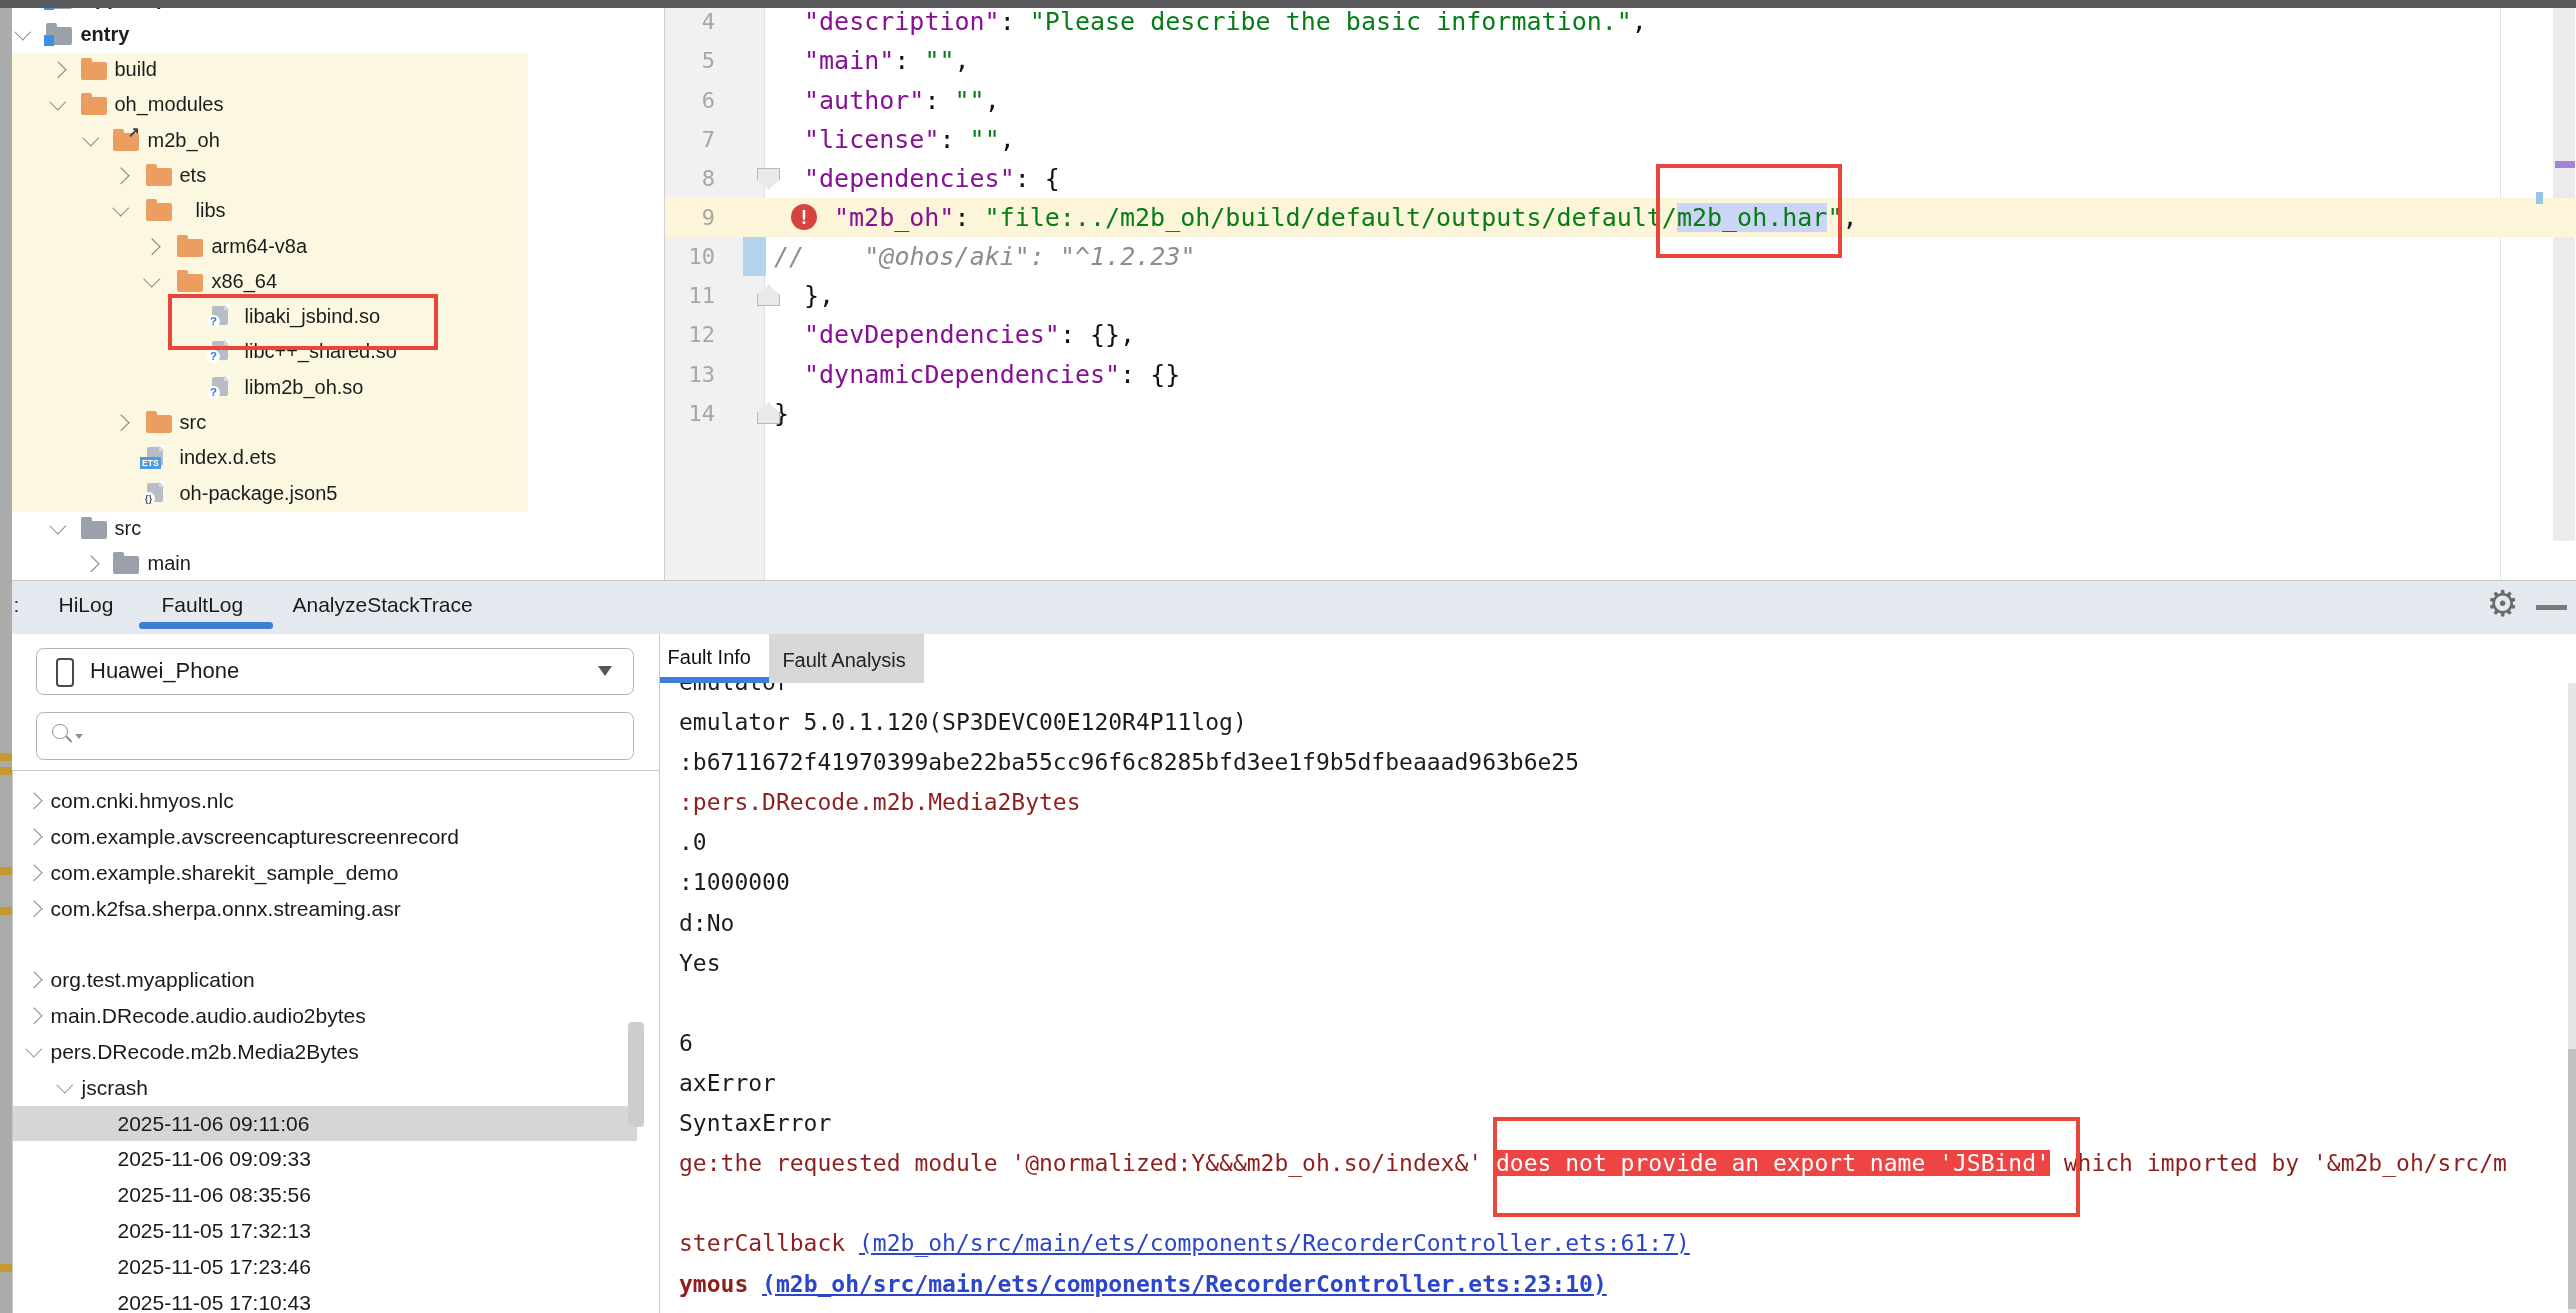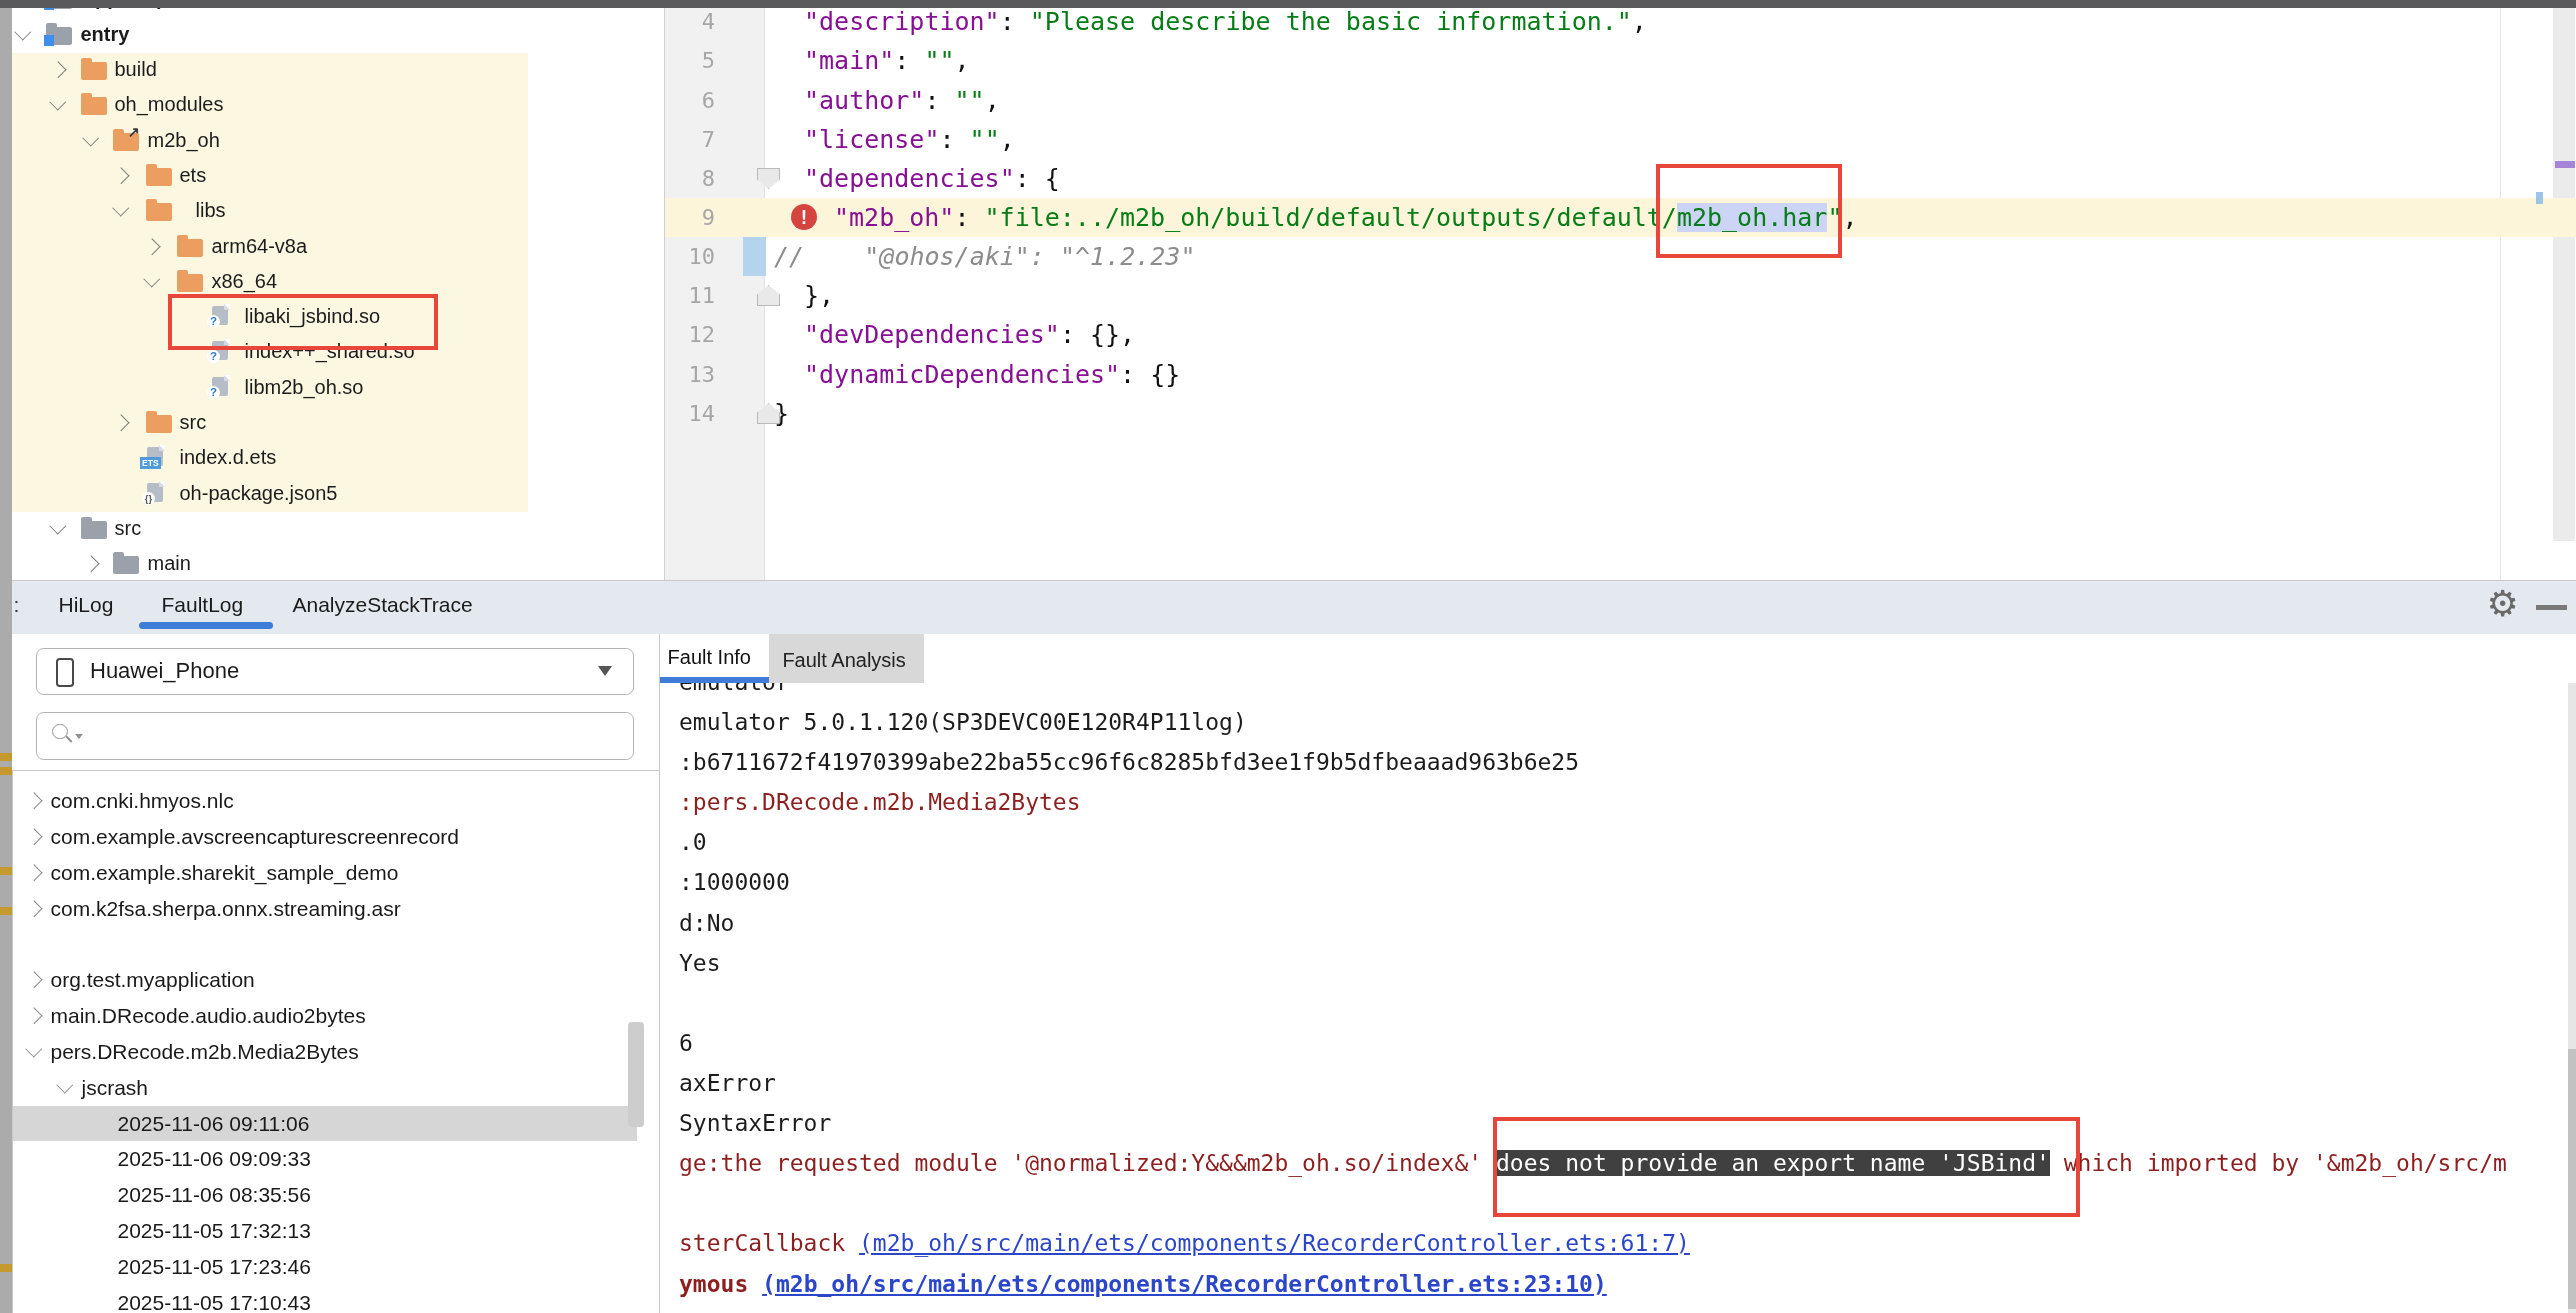--- a/index.html
+++ b/index.html
@@ -84,21 +84,21 @@
   
   #fi-tab{position:absolute;left:660px;top:53px;width:109px;height:49px;background:#fff;}
   #fi-label{position:absolute;left:7.6px;top:11.5px;font-size:20px;color:#111;white-space:nowrap;}
   #fi-underline{position:absolute;left:660px;top:96px;width:109px;height:5.7px;background:#3f7ed8;}
   #fa-tab{position:absolute;left:769px;top:53px;width:155px;height:49px;background:#d8d8d8;}
   #fa-label{position:absolute;left:13.4px;top:15px;font-size:20px;color:#222;white-space:nowrap;}
   #log-content{position:absolute;left:660px;top:102px;width:1916px;height:632px;background:#fff;overflow:hidden;}
   .log-line{position:absolute;left:19px;width:1897px;height:40px;font-family:"DejaVu Sans Mono",monospace;font-size:23px;line-height:40px;white-space:pre;color:#1c1c1c;}
   .lg-r{color:#8e1f1f;}
   .lg-link{color:#2b46c8;text-decoration:underline;cursor:pointer;}
-  .lg-sel{color:#fff;background:#404040;}
+  .lg-sel{color:#fff;background:#ef4444;}
   #log-scroll-track{position:absolute;left:2568px;top:102px;width:7.6px;height:632px;background:#e6e6e6;}
   #log-scroll-thumb{position:absolute;left:2568px;top:468px;width:7.6px;height:260px;background:#c2c2c2;}
 
   
   .red-box{position:absolute;border:4.8px solid #e8453b;z-index:40;background:transparent;}
 </style>
 </head>
 <body>
 
 <div id="screen">
@@ -184,21 +184,21 @@
             <span class="doc"></span>
             <span class="badge-q">?</span>
           </span>
           <span class="tree-label" style="left: 233px;">libaki_jsbind.so</span>
         </div>
         <div class="tree-row" style="top: 327px;">
           <span class="t-icon" style="left: 199px;">
             <span class="doc"></span>
             <span class="badge-q">?</span>
           </span>
-          <span class="tree-label" style="left: 233px;">index++_shared.so</span>
+          <span class="tree-label" style="left: 233px;">libc++_shared.so</span>
         </div>
         <div class="tree-row" style="top: 363px;">
           <span class="t-icon" style="left: 199px;">
             <span class="doc"></span>
             <span class="badge-q">?</span>
           </span>
           <span class="tree-label" style="left: 233px;">libm2b_oh.so</span>
         </div>
         <div class="tree-row" style="top: 398px;">
           <span class="chev right" style="left: 103px;"></span>

